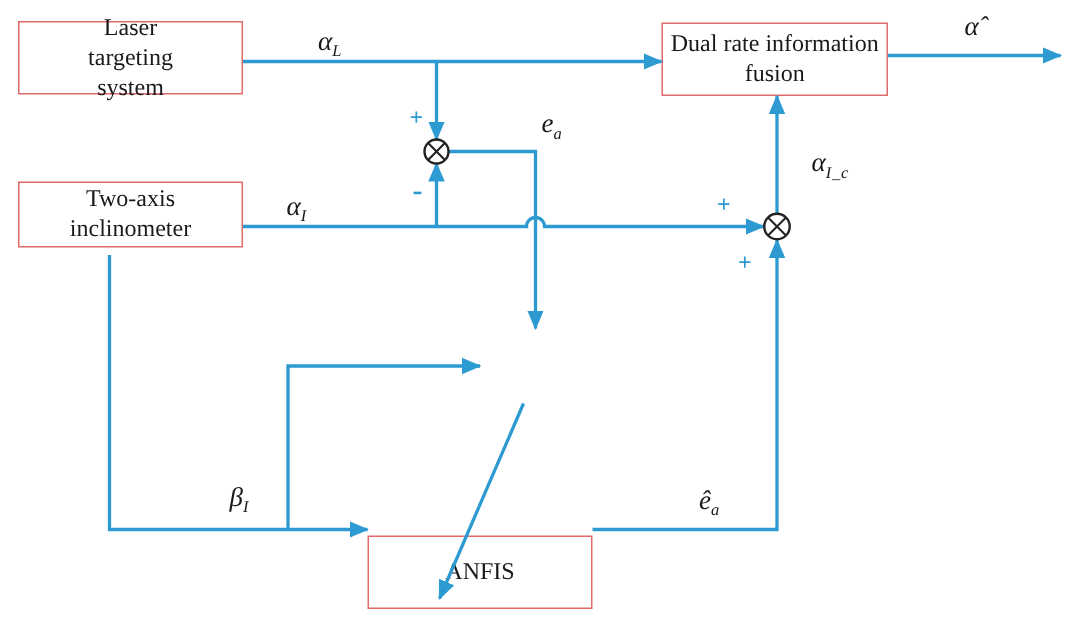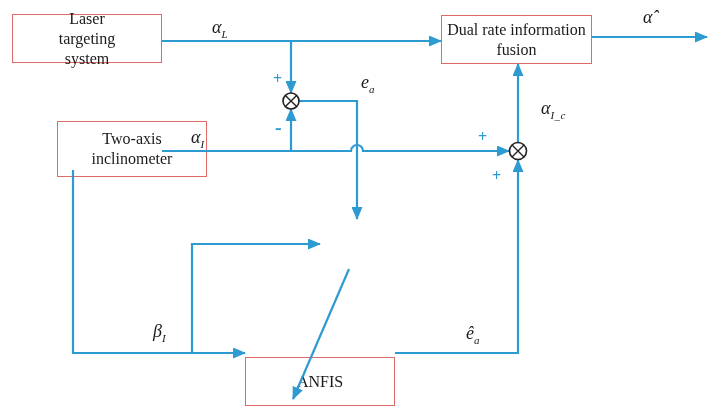--- a/index.html
+++ b/index.html
@@ -31,21 +31,21 @@
     position:absolute;z-index:3;font-size:16px;text-align:center;line-height:1.25;
   }
 </style>
 </head>
 <body>
 
 <div id="canvas">
 
   <div class="box" style="left:12px;top:14px;width:150px;height:49px;">Laser targeting system</div>
 
-  <div class="box" style="left:12px;top:121px;width:150px;height:56px;margin-left:45px;">Two-axis inclinometer</div>
+  <div class="box" style="left:12px;top:121px;width:150px;height:44px;">Two-axis inclinometer</div>
 
   <div class="box wide" style="left:441px;top:15px;width:151px;height:49px;">Dual rate information fusion</div>
 
 
   <div class="box" style="left:245px;top:329px;width:150px;height:49px;margin-top:28px;">ANFIS</div>
 
   <svg class="wires" width="714" height="411" viewBox="0 0 714 411">
     <defs>
       <marker id="ah" markerUnits="userSpaceOnUse" markerWidth="13" markerHeight="11" refX="12" refY="5.5" orient="auto">
         <path d="M0,0 L13,5.5 L0,11 Z"></path>

